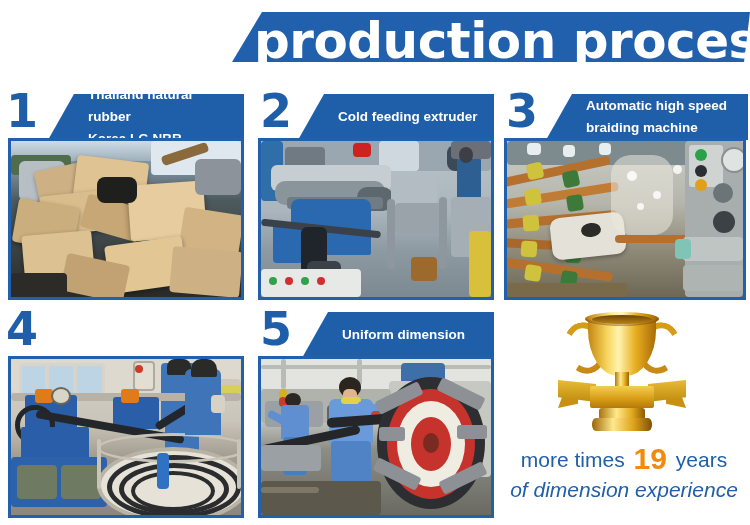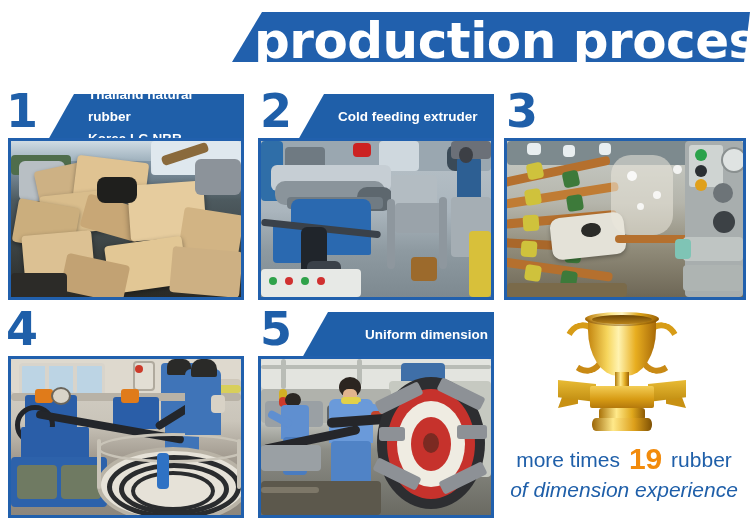--- a/index.html
+++ b/index.html
@@ -199,20 +199,26 @@
         <div class="blob" style="left:190px;top:56px;width:40px;height:60px;background:#a5aeb4;"></div>
         <div class="blob" style="left:208px;top:90px;width:22px;height:66px;background:#d8c03a;"></div>
         <div class="blob" style="left:190px;top:0;width:40px;height:18px;background:#6b7078;"></div>
         <div class="blob" style="left:198px;top:6px;width:14px;height:16px;background:#3c3f45;border-radius:50%;"></div>
       </div>
     </div>
   </div>
 
   <div class="panel" style="left:504px;top:92px;width:244px;height:212px;">
     <div class="num">3</div>
+    <div class="cap" style="left:42px;top:2px;width:202px;">
+      <div class="cap-txt">
+        <div>Automatic high speed</div>
+        <div>braiding machine</div>
+      </div>
+    </div>
     <div class="photo" style="left:0px;top:46px;width:236px;height:156px;">
       <div class="ph-inner" style="background:linear-gradient(180deg,#c9cdc8 0%,#b5b5ab 40%,#8f8a78 70%,#6e6756 100%);">
         <div class="blob" style="left:0;top:0;width:100%;height:24px;background:#7d8a8e;"></div>
         <div class="blob" style="left:20px;top:2px;width:14px;height:12px;background:#e8eef0;"></div>
         <div class="blob" style="left:56px;top:4px;width:12px;height:12px;background:#e8eef0;"></div>
         <div class="blob" style="left:92px;top:2px;width:12px;height:12px;background:#e8eef0;"></div>
         <div class="blob rot" style="left:-6px;top:26px;width:110px;height:9px;background:#b5702e;transform:rotate(-12deg);"></div>
         <div class="blob rot" style="left:-8px;top:50px;width:120px;height:9px;background:#c07c34;transform:rotate(-9deg);"></div>
         <div class="blob rot" style="left:-8px;top:74px;width:118px;height:9px;background:#b5702e;transform:rotate(-5deg);"></div>
         <div class="blob rot" style="left:-8px;top:100px;width:116px;height:9px;background:#a9672a;transform:rotate(3deg);"></div>
@@ -289,21 +295,21 @@
         <div class="blob" style="left:146px;top:94px;width:12px;height:36px;background:#2f72c4;"></div>
         <div class="blob" style="left:174px;top:10px;width:36px;height:66px;background:#3f74b8;border-radius:6px 6px 0 0;"></div>
         <div class="blob" style="left:180px;top:0px;width:26px;height:18px;background:#2a2a28;border-radius:10px 10px 2px 2px;"></div>
         <div class="blob" style="left:200px;top:36px;width:14px;height:18px;background:#d8d2c6;border-radius:4px;"></div>
       </div>
     </div>
   </div>
 
   <div class="panel" style="left:258px;top:310px;width:236px;height:212px;">
     <div class="num">5</div>
-    <div class="cap" style="left:44px;top:2px;width:192px;text-align:right;">
+    <div class="cap" style="left:44px;top:2px;width:192px;">
       <div class="cap-txt">
         <div>Uniform dimension</div>
       </div>
     </div>
     <div class="photo" style="left:0px;top:46px;width:230px;height:156px;">
       <div class="ph-inner" style="background:linear-gradient(180deg,#d8d9d4 0%,#c6c8c2 38%,#8c8d86 58%,#6a6a62 100%);">
         <div class="blob" style="left:0;top:0;width:100%;height:30px;background:#e3e4df;"></div>
         <div class="blob" style="left:0;top:6px;width:100%;height:4px;background:#b9bcb6;"></div>
         <div class="blob" style="left:20px;top:0;width:5px;height:30px;background:#b9bcb6;"></div>
         <div class="blob" style="left:96px;top:0;width:5px;height:26px;background:#b9bcb6;"></div>
@@ -367,18 +373,18 @@
         <div class="rb-tail r"></div>
         <div class="rb-side l"></div>
         <div class="rb-side r"></div>
         <div class="rb-mid"></div>
       </div>
     </div>
 
     <div class="tline1">
       <span>more times</span>
       <span class="big">19</span>
-      <span>rubber</span>
+      <span>years</span>
     </div>
     <div class="tline2">of dimension experience</div>
   </div>
 
 </div>
 
 </body></html>

